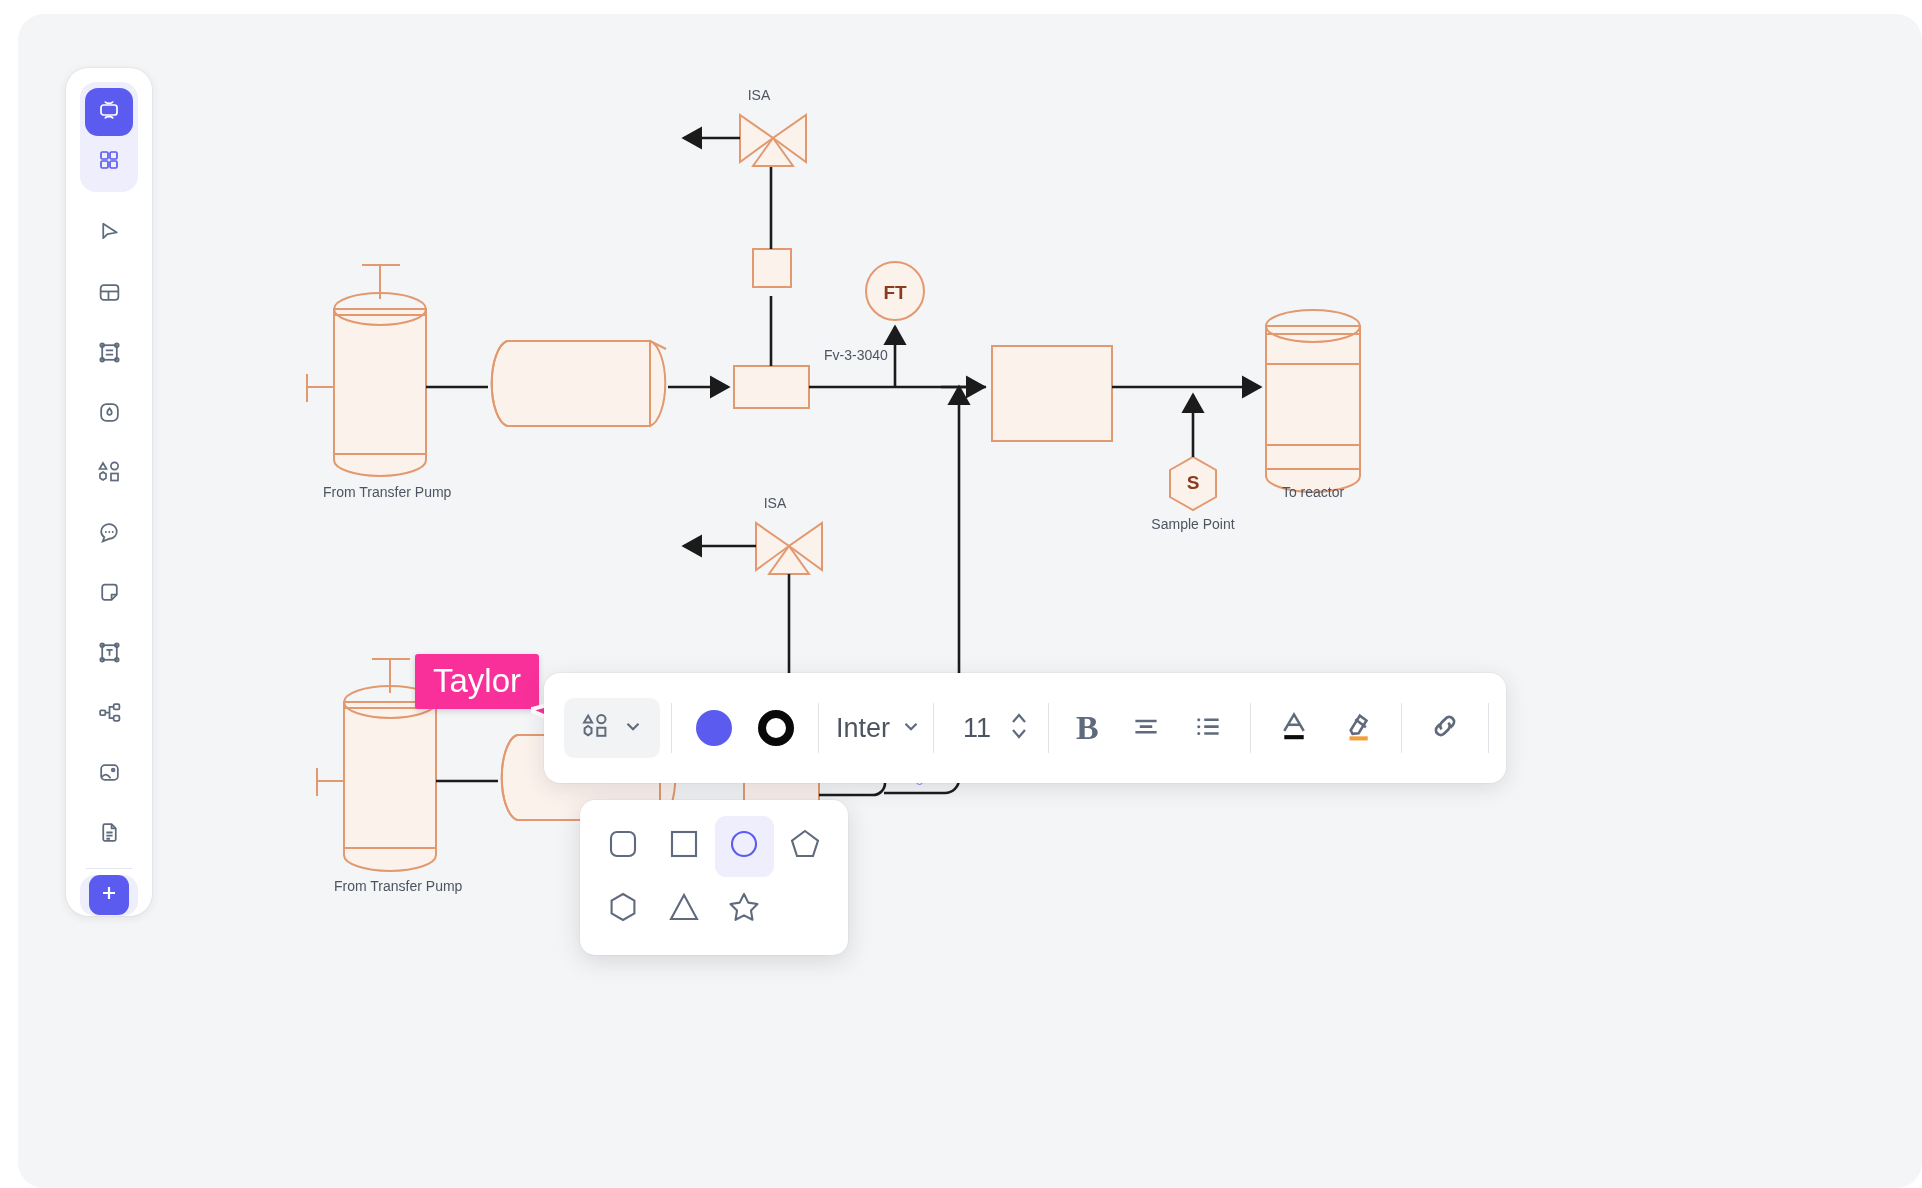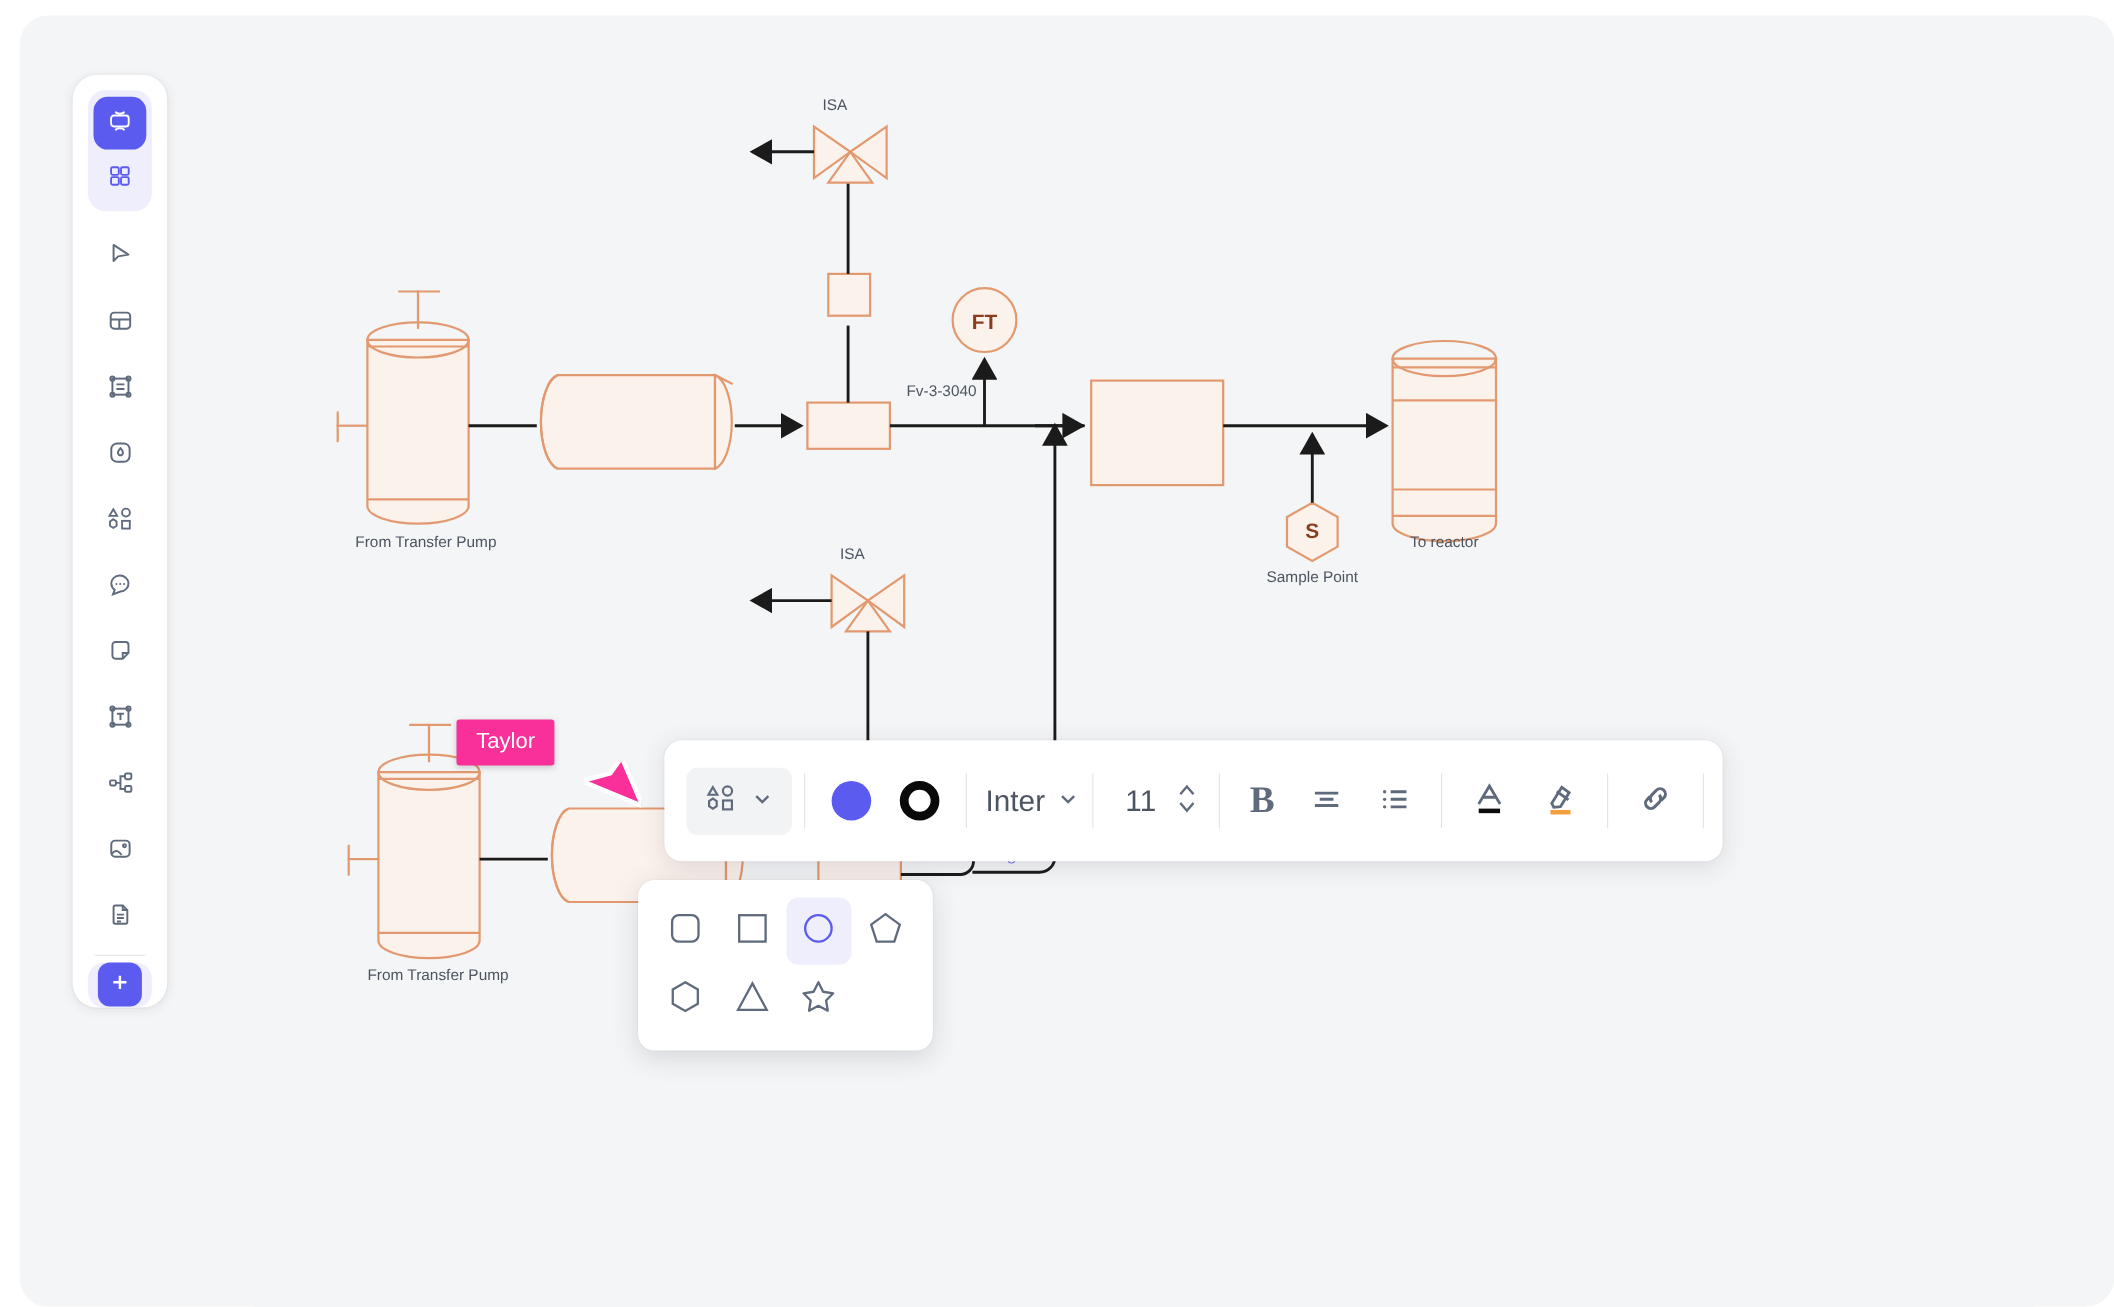--- a/index.html
+++ b/index.html
@@ -85,31 +85,31 @@
   .pid-stroke { stroke:#e2996f; stroke-width:2; fill:#fcf2ec; }
   .pid-line   { stroke:#e2996f; stroke-width:2; fill:none; }
   .flow       { stroke:#1b1b1b; stroke-width:2.6; fill:none; }
   .pid-label  { font-family:"Liberation Sans", sans-serif; font-size:14px; fill:#4c5561; }
   .pid-tag    { font-family:"Liberation Sans", sans-serif; font-size:19px; font-weight:bold; fill:#8a3d1e; }
 
   
   #taylor-cursor { position:absolute; left:397px; top:640px; }
   #taylor-chip {
     background:#f9309a; color:#ffffff;
-    font-size:20px; padding:10px 18px 12px;
+    font-size:33px; padding:10px 18px 12px;
     border-radius:3px;
     box-shadow: 0 2px 6px rgba(0,0,0,.16);
     display:inline-block;
     line-height:1;
   }
   #taylor-arrow { position:absolute; left:116px; top:38px; }
 
   
   #format-toolbar {
-    position:absolute; left:604px; top:673px;
+    position:absolute; left:544px; top:673px;
     height:110px;
     background:#ffffff;
     border-radius:16px;
     box-shadow: 0 5px 22px rgba(40,45,70,.13), 0 0 0 1px rgba(40,45,70,.03);
     display:flex; align-items:center;
     padding:0 6px;
     z-index: 40;
   }
   .tb-cell { display:flex; align-items:center; justify-content:center; height:100%; }
   .tb-btn {

